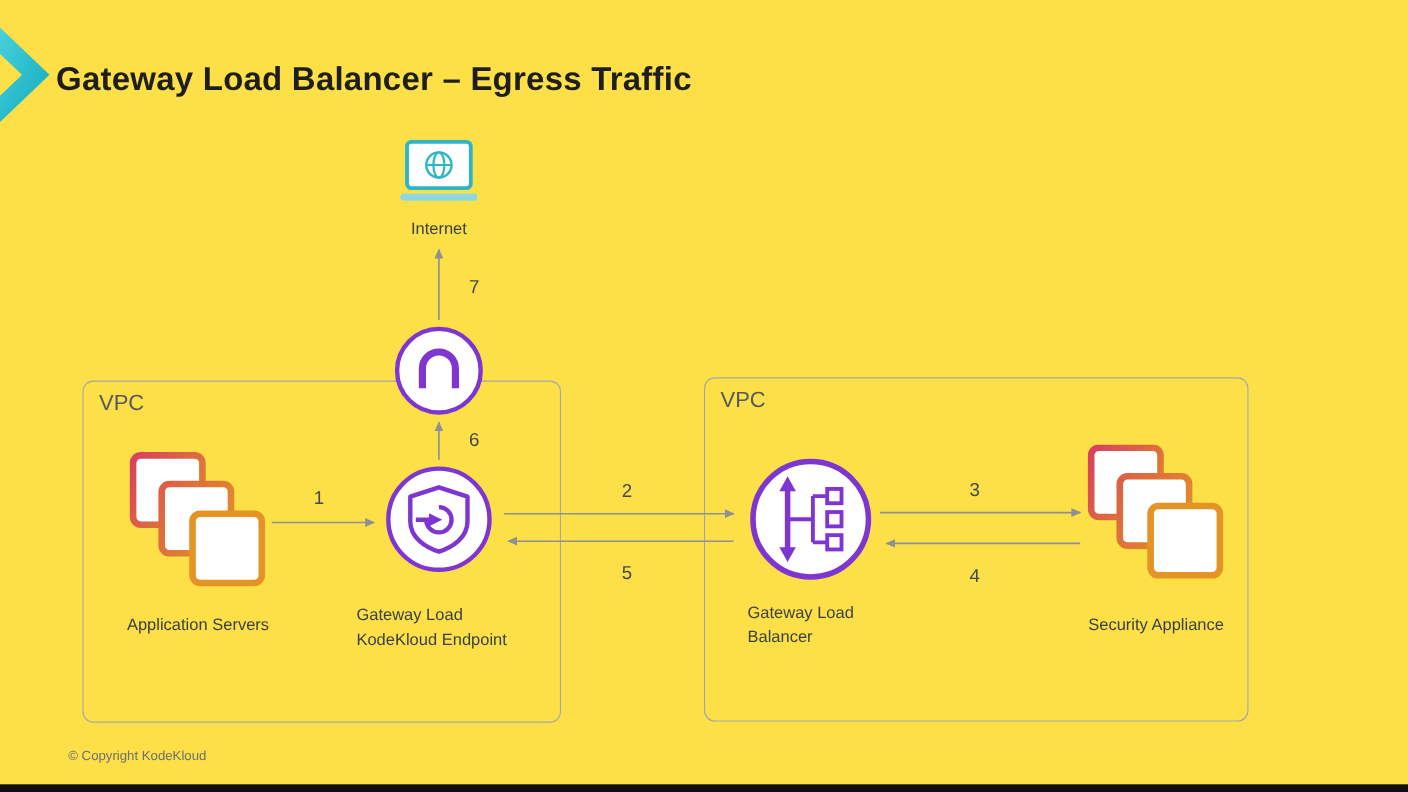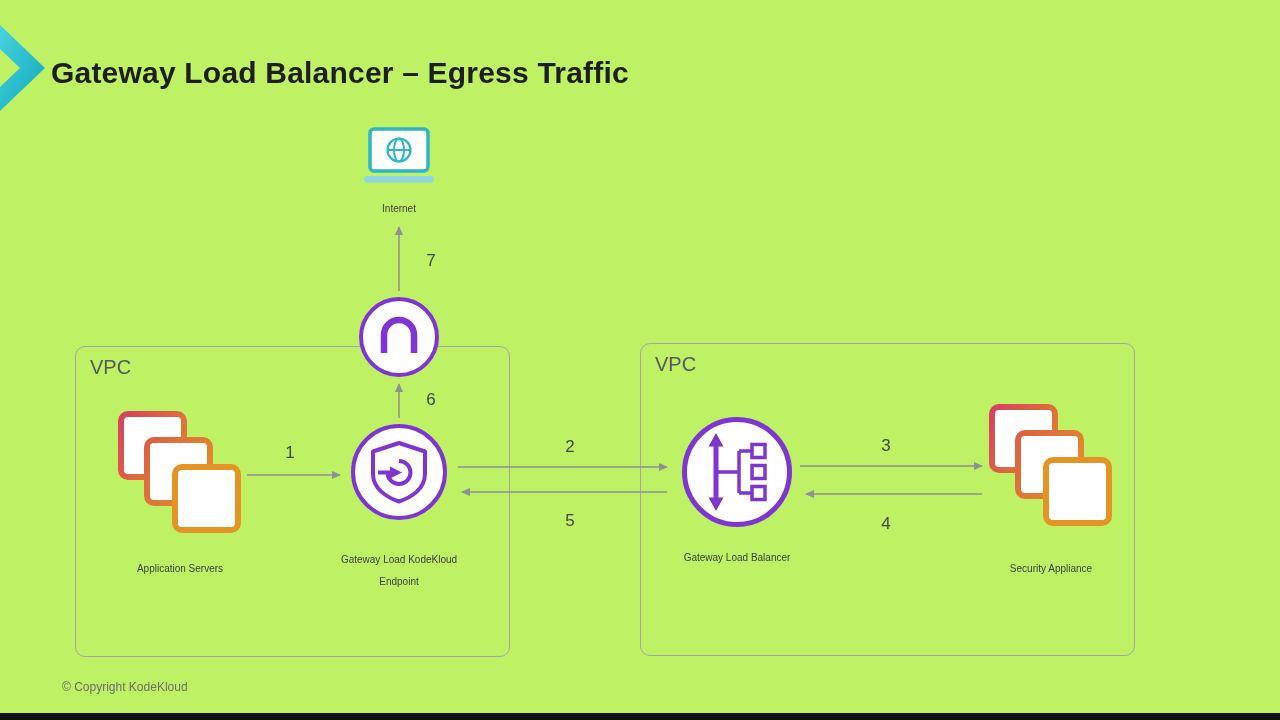--- a/index.html
+++ b/index.html
@@ -1,22 +1,22 @@
 <!DOCTYPE html>
 <html><head>
 <meta charset="utf-8">
 <style>
   * { box-sizing: border-box; margin: 0; padding: 0; }
   html, body { width: 1280px; height: 720px; background: #fff; font-family: "Liberation Sans", sans-serif; }
-  .slide { position: relative; width: 1280px; height: 720px; background: #bef264; overflow: hidden; text-decoration: underline; }
+  .slide { position: relative; width: 1280px; height: 720px; background: #fde047; overflow: hidden; text-decoration: underline; }
   .abs { position: absolute; }
   .title { position: absolute; left: 51px; top: 56px; font-size: 30px; font-weight: 600; color: #1e1e1e; letter-spacing: 0.2px; }
   .vpc { position: absolute; border: 1.6px solid #a3a7ab; border-radius: 10px; }
   .vpc-label { position: absolute; font-size: 20px; color: #55595e; }
-  .node-label { position: absolute; transform: translateX(-50%); text-align: center; font-size: 10px; color: #3a3f45; line-height: 22px; white-space: nowrap; }
+  .node-label { position: absolute; transform: translateX(-50%); text-align: left; font-size: 15px; color: #3a3f45; line-height: 22px; white-space: nowrap; }
   .node-label.wrap { white-space: normal; }
   .step-num { position: absolute; transform: translate(-50%,-50%); font-size: 17px; color: #43474c; }
   .footer { position: absolute; left: 30px; top: 680px; font-size: 12px; color: #6e6e6e; margin-left: 32px; }
   .bottom-bar { position: absolute; left: 0; bottom: 0; width: 100%; height: 7px; background: #101010; }
   svg.abs { position: absolute; display: block; }
 </style>
 </head>
 <body>
 
 <div class="slide">

